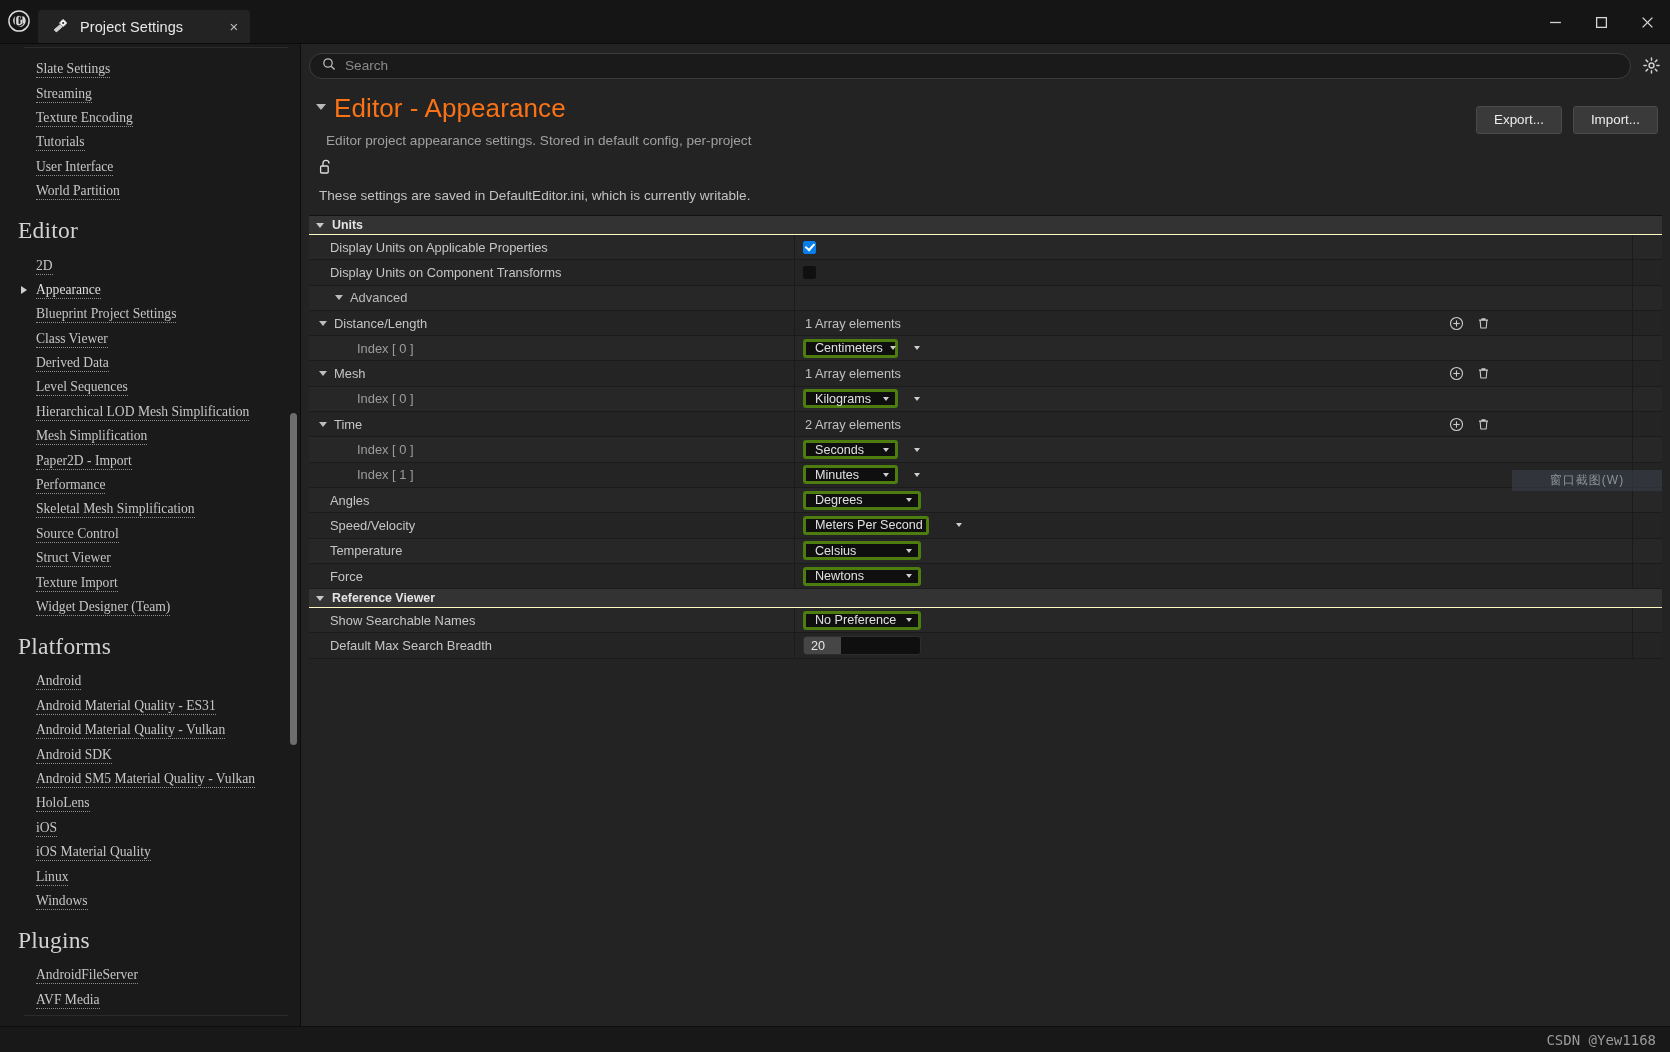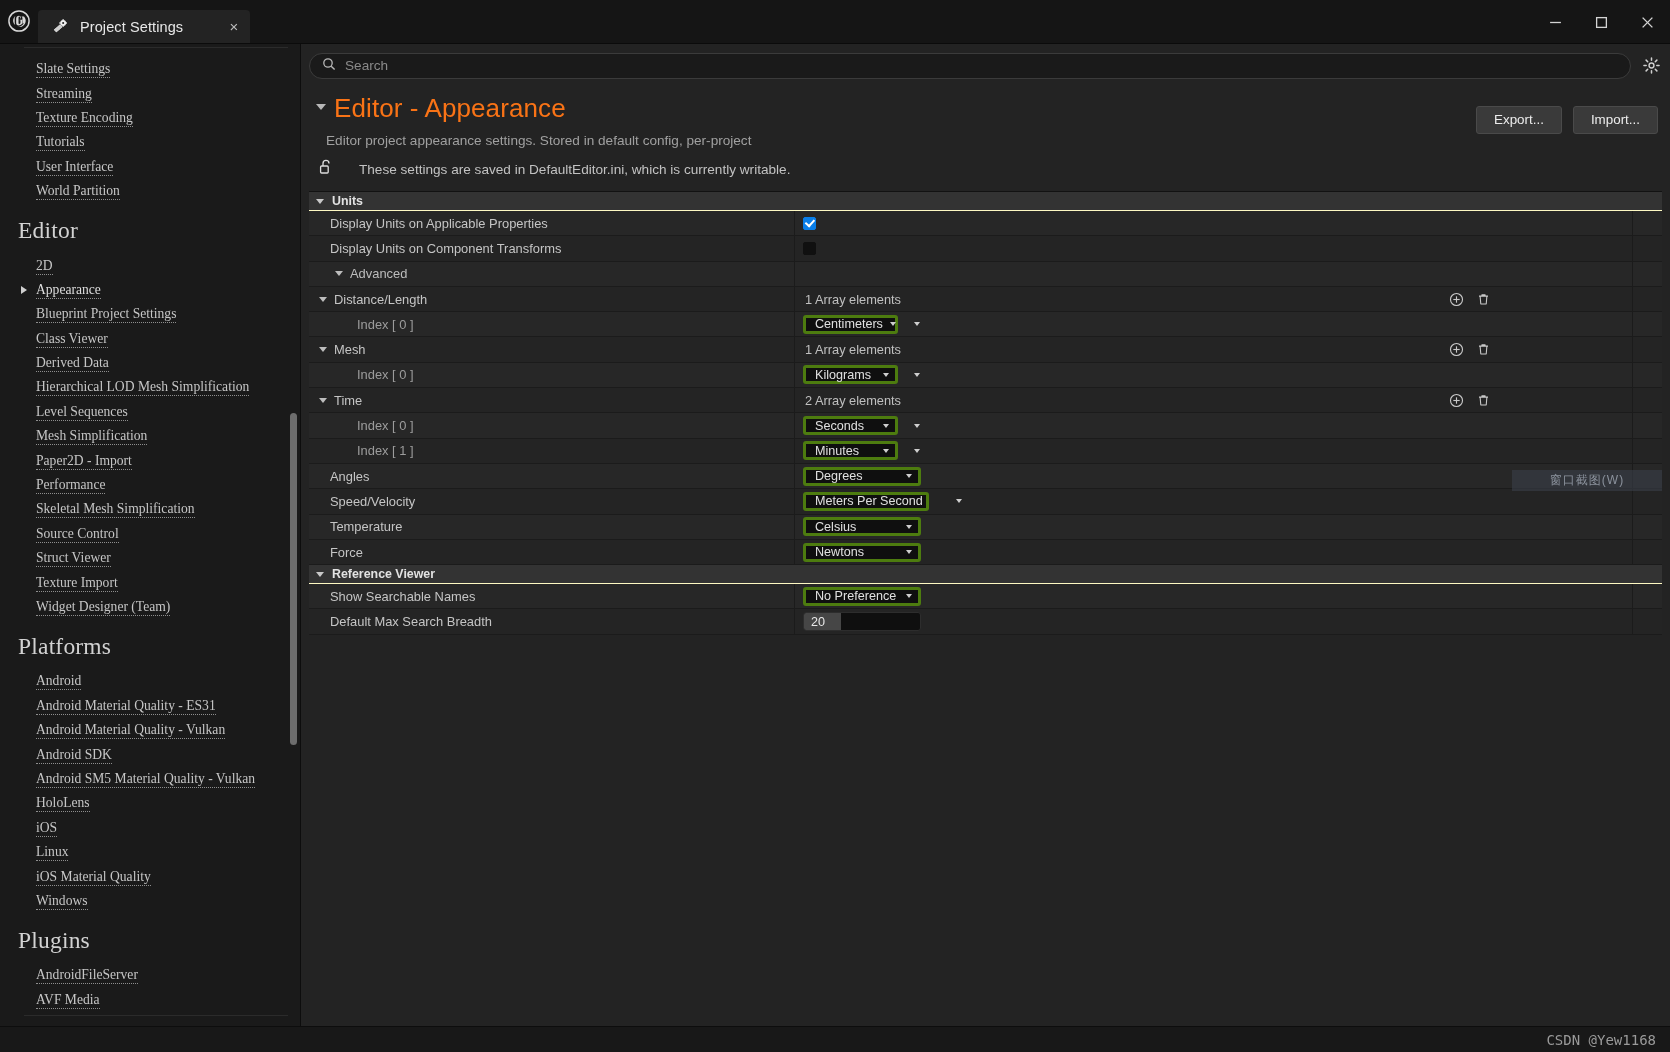--- a/index.html
+++ b/index.html
@@ -137,21 +137,21 @@
   .title-row { display: flex; align-items: flex-start; padding: 11px 0 0 0; position: relative; }
   .tri {
     width: 0; height: 0; margin: 11px 8px 0 7px;
     border-top: 6px solid #b8b8b8;
     border-left: 5px solid transparent;
     border-right: 5px solid transparent;
     flex: 0 0 auto;
   }
   .page-title { color: #f97316; font-size: 26px; font-weight: 400; letter-spacing: .1px; }
   .page-sub { color: #a0a0a0; font-size: 13.6px; padding: 9px 0 0 17px; }
-  .lock-row { display: flex; align-items: center; gap: 26px; padding: 11px 0 0 10px; }
+  .lock-row { display: flex; gap: 9px; padding: 11px 0 0 10px; flex-direction: column; }
   .lock-row .txt { color: #c2c2c2; font-size: 13.6px; }
 
   .hdr-btns { position: absolute; right: 4px; top: 24px; display: flex; gap: 11px; }
   .btn {
     background: #3a3a3a; border: 1px solid #4a4a4a; border-radius: 3px;
     color: #ececec; font-size: 13.4px;
     padding: 5px 17px 6px 17px;
     min-width: 78px; text-align: center;
   }
 
@@ -349,26 +349,26 @@
             <div class="nav-item">
               <span class="txt">Blueprint Project Settings</span>
             </div>
             <div class="nav-item">
               <span class="txt">Class Viewer</span>
             </div>
             <div class="nav-item">
               <span class="txt">Derived Data</span>
             </div>
             <div class="nav-item">
+              <span class="txt">Level Sequences</span>
+            </div>
+            <div class="nav-item">
               <span class="txt">Hierarchical LOD Mesh Simplification</span>
             </div>
             <div class="nav-item">
-              <span class="txt">Level Sequences</span>
-            </div>
-            <div class="nav-item">
               <span class="txt">Mesh Simplification</span>
             </div>
             <div class="nav-item">
               <span class="txt">Paper2D - Import</span>
             </div>
             <div class="nav-item">
               <span class="txt">Performance</span>
             </div>
             <div class="nav-item">
               <span class="txt">Skeletal Mesh Simplification</span>
@@ -401,24 +401,24 @@
             <div class="nav-item">
               <span class="txt">Android SM5 Material Quality - Vulkan</span>
             </div>
             <div class="nav-item">
               <span class="txt">HoloLens</span>
             </div>
             <div class="nav-item">
               <span class="txt">iOS</span>
             </div>
             <div class="nav-item">
+              <span class="txt">iOS Material Quality</span>
+            </div>
+            <div class="nav-item">
               <span class="txt">Linux</span>
-            </div>
-            <div class="nav-item">
-              <span class="txt">iOS Material Quality</span>
             </div>
             <div class="nav-item">
               <span class="txt">Windows</span>
             </div>
             <div class="nav-head">Plugins</div>
             <div class="nav-item">
               <span class="txt">AndroidFileServer</span>
             </div>
             <div class="nav-item">
               <span class="txt">AVF Media</span>

